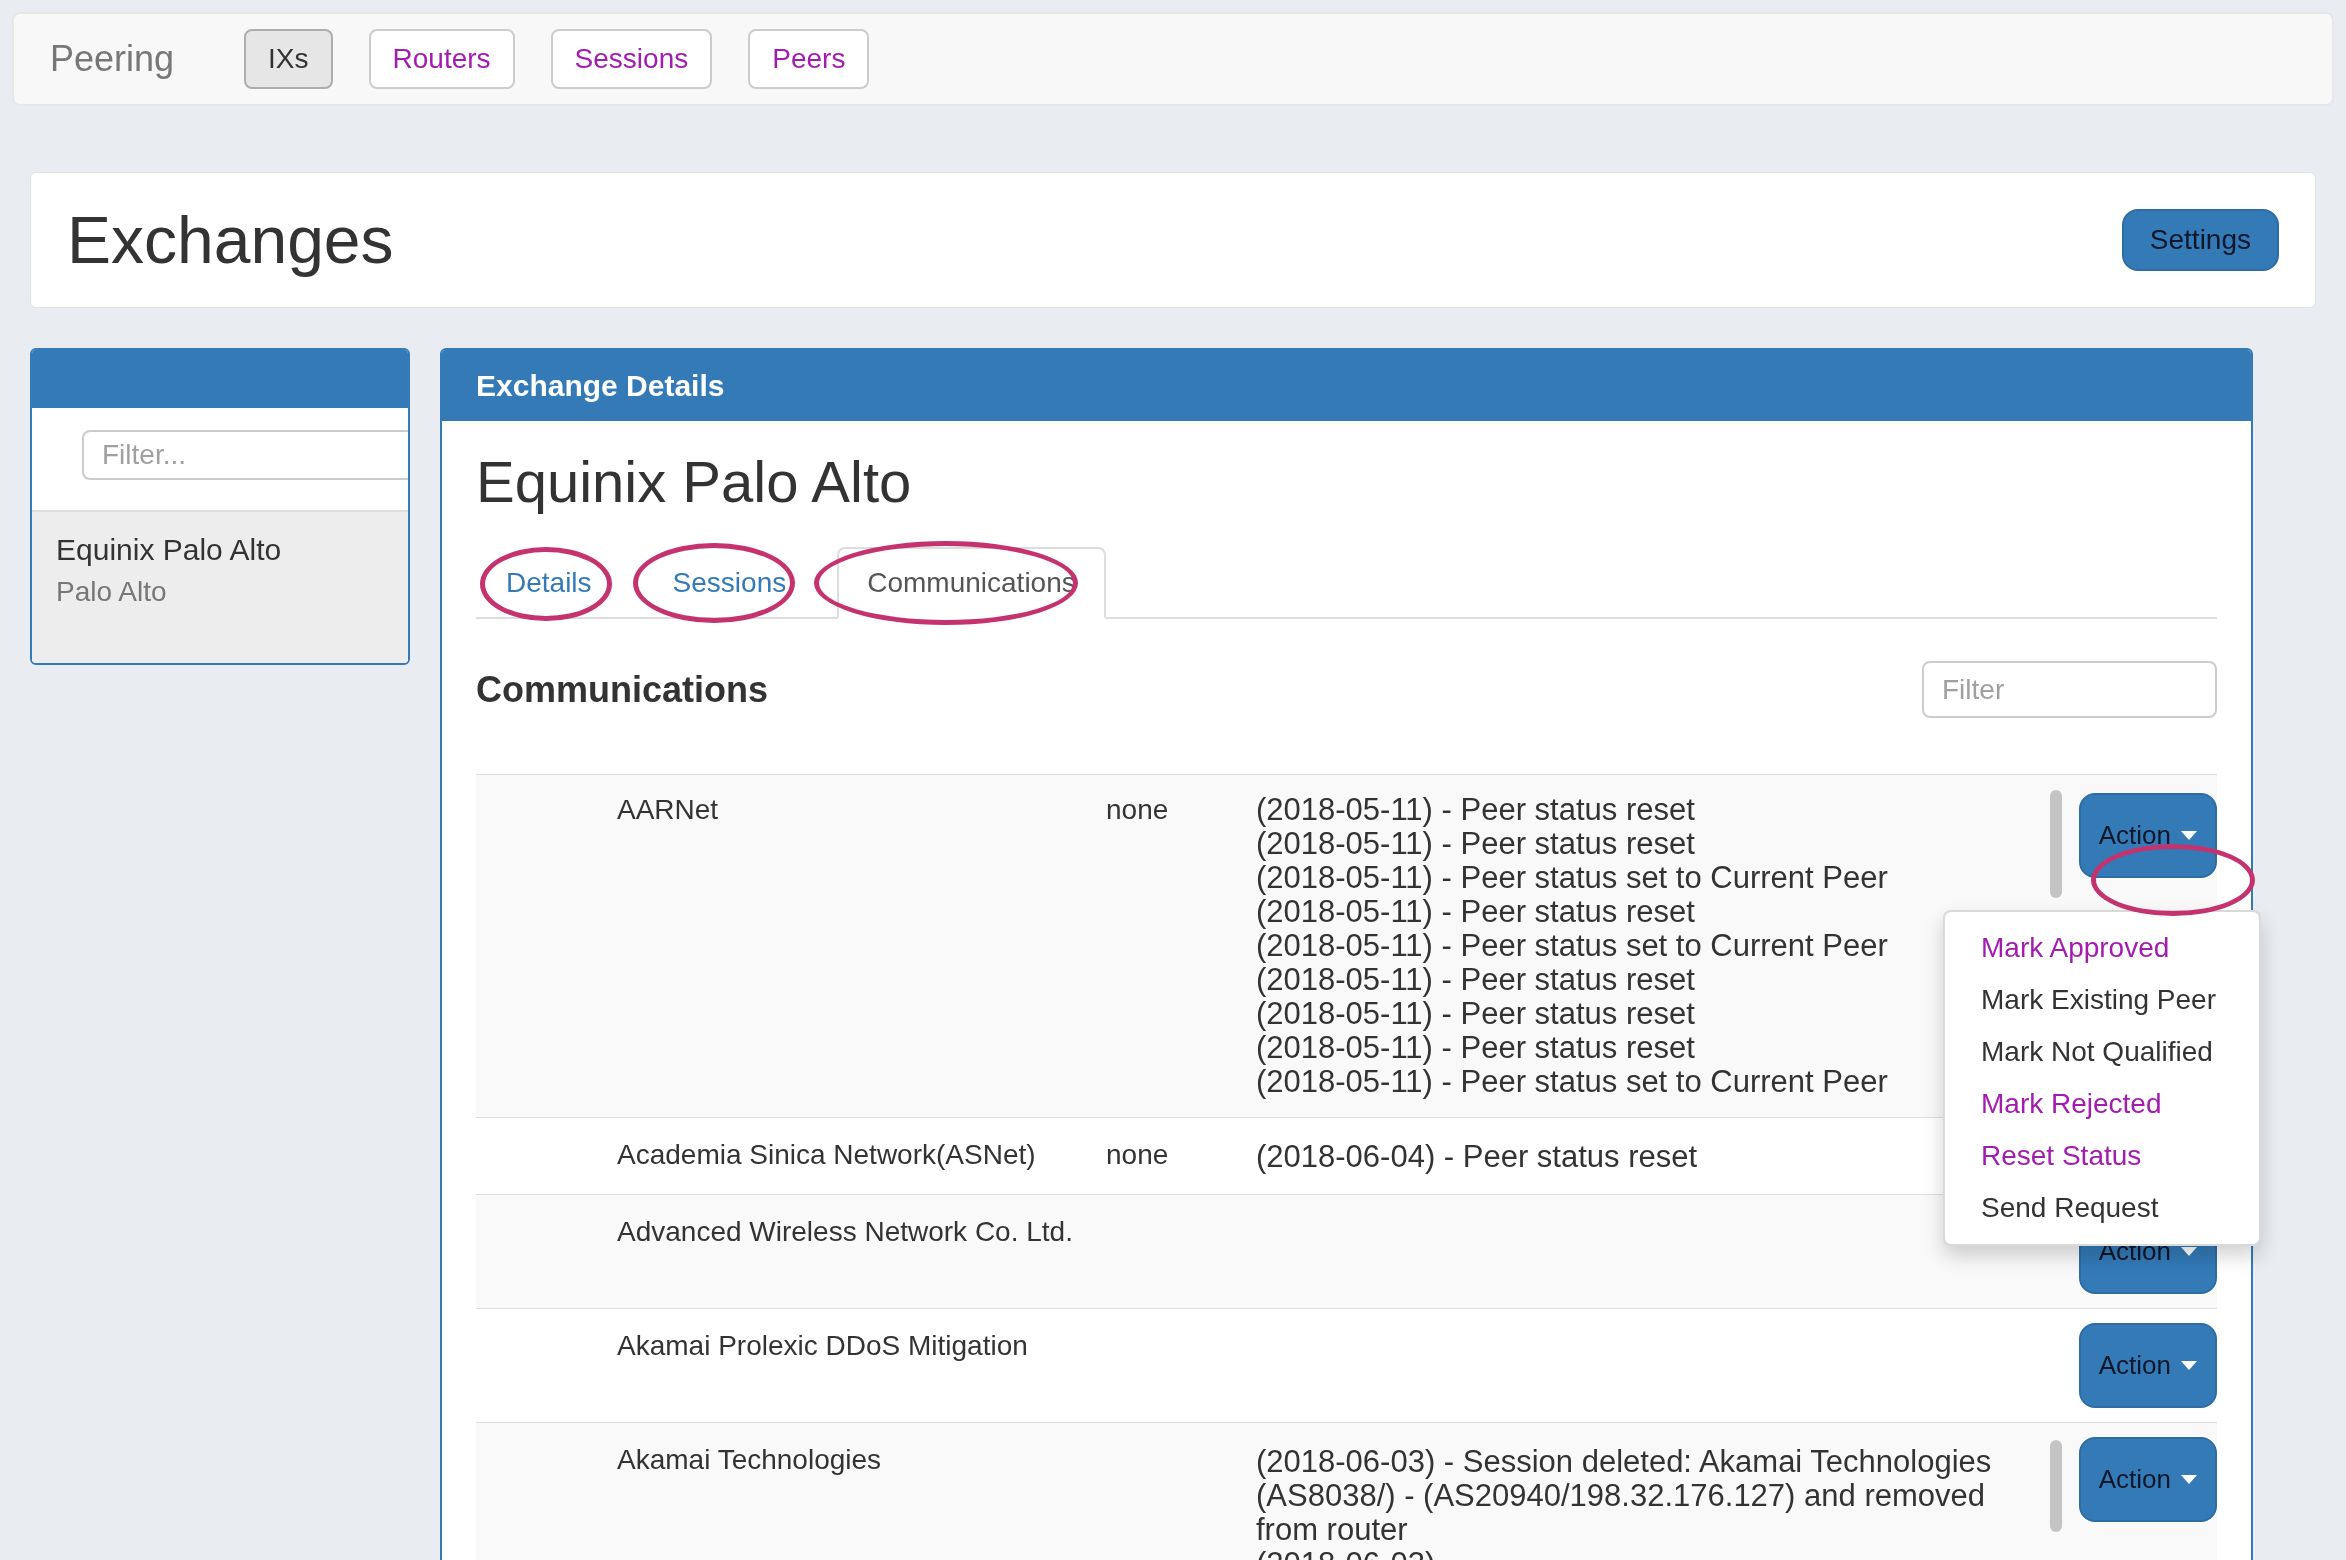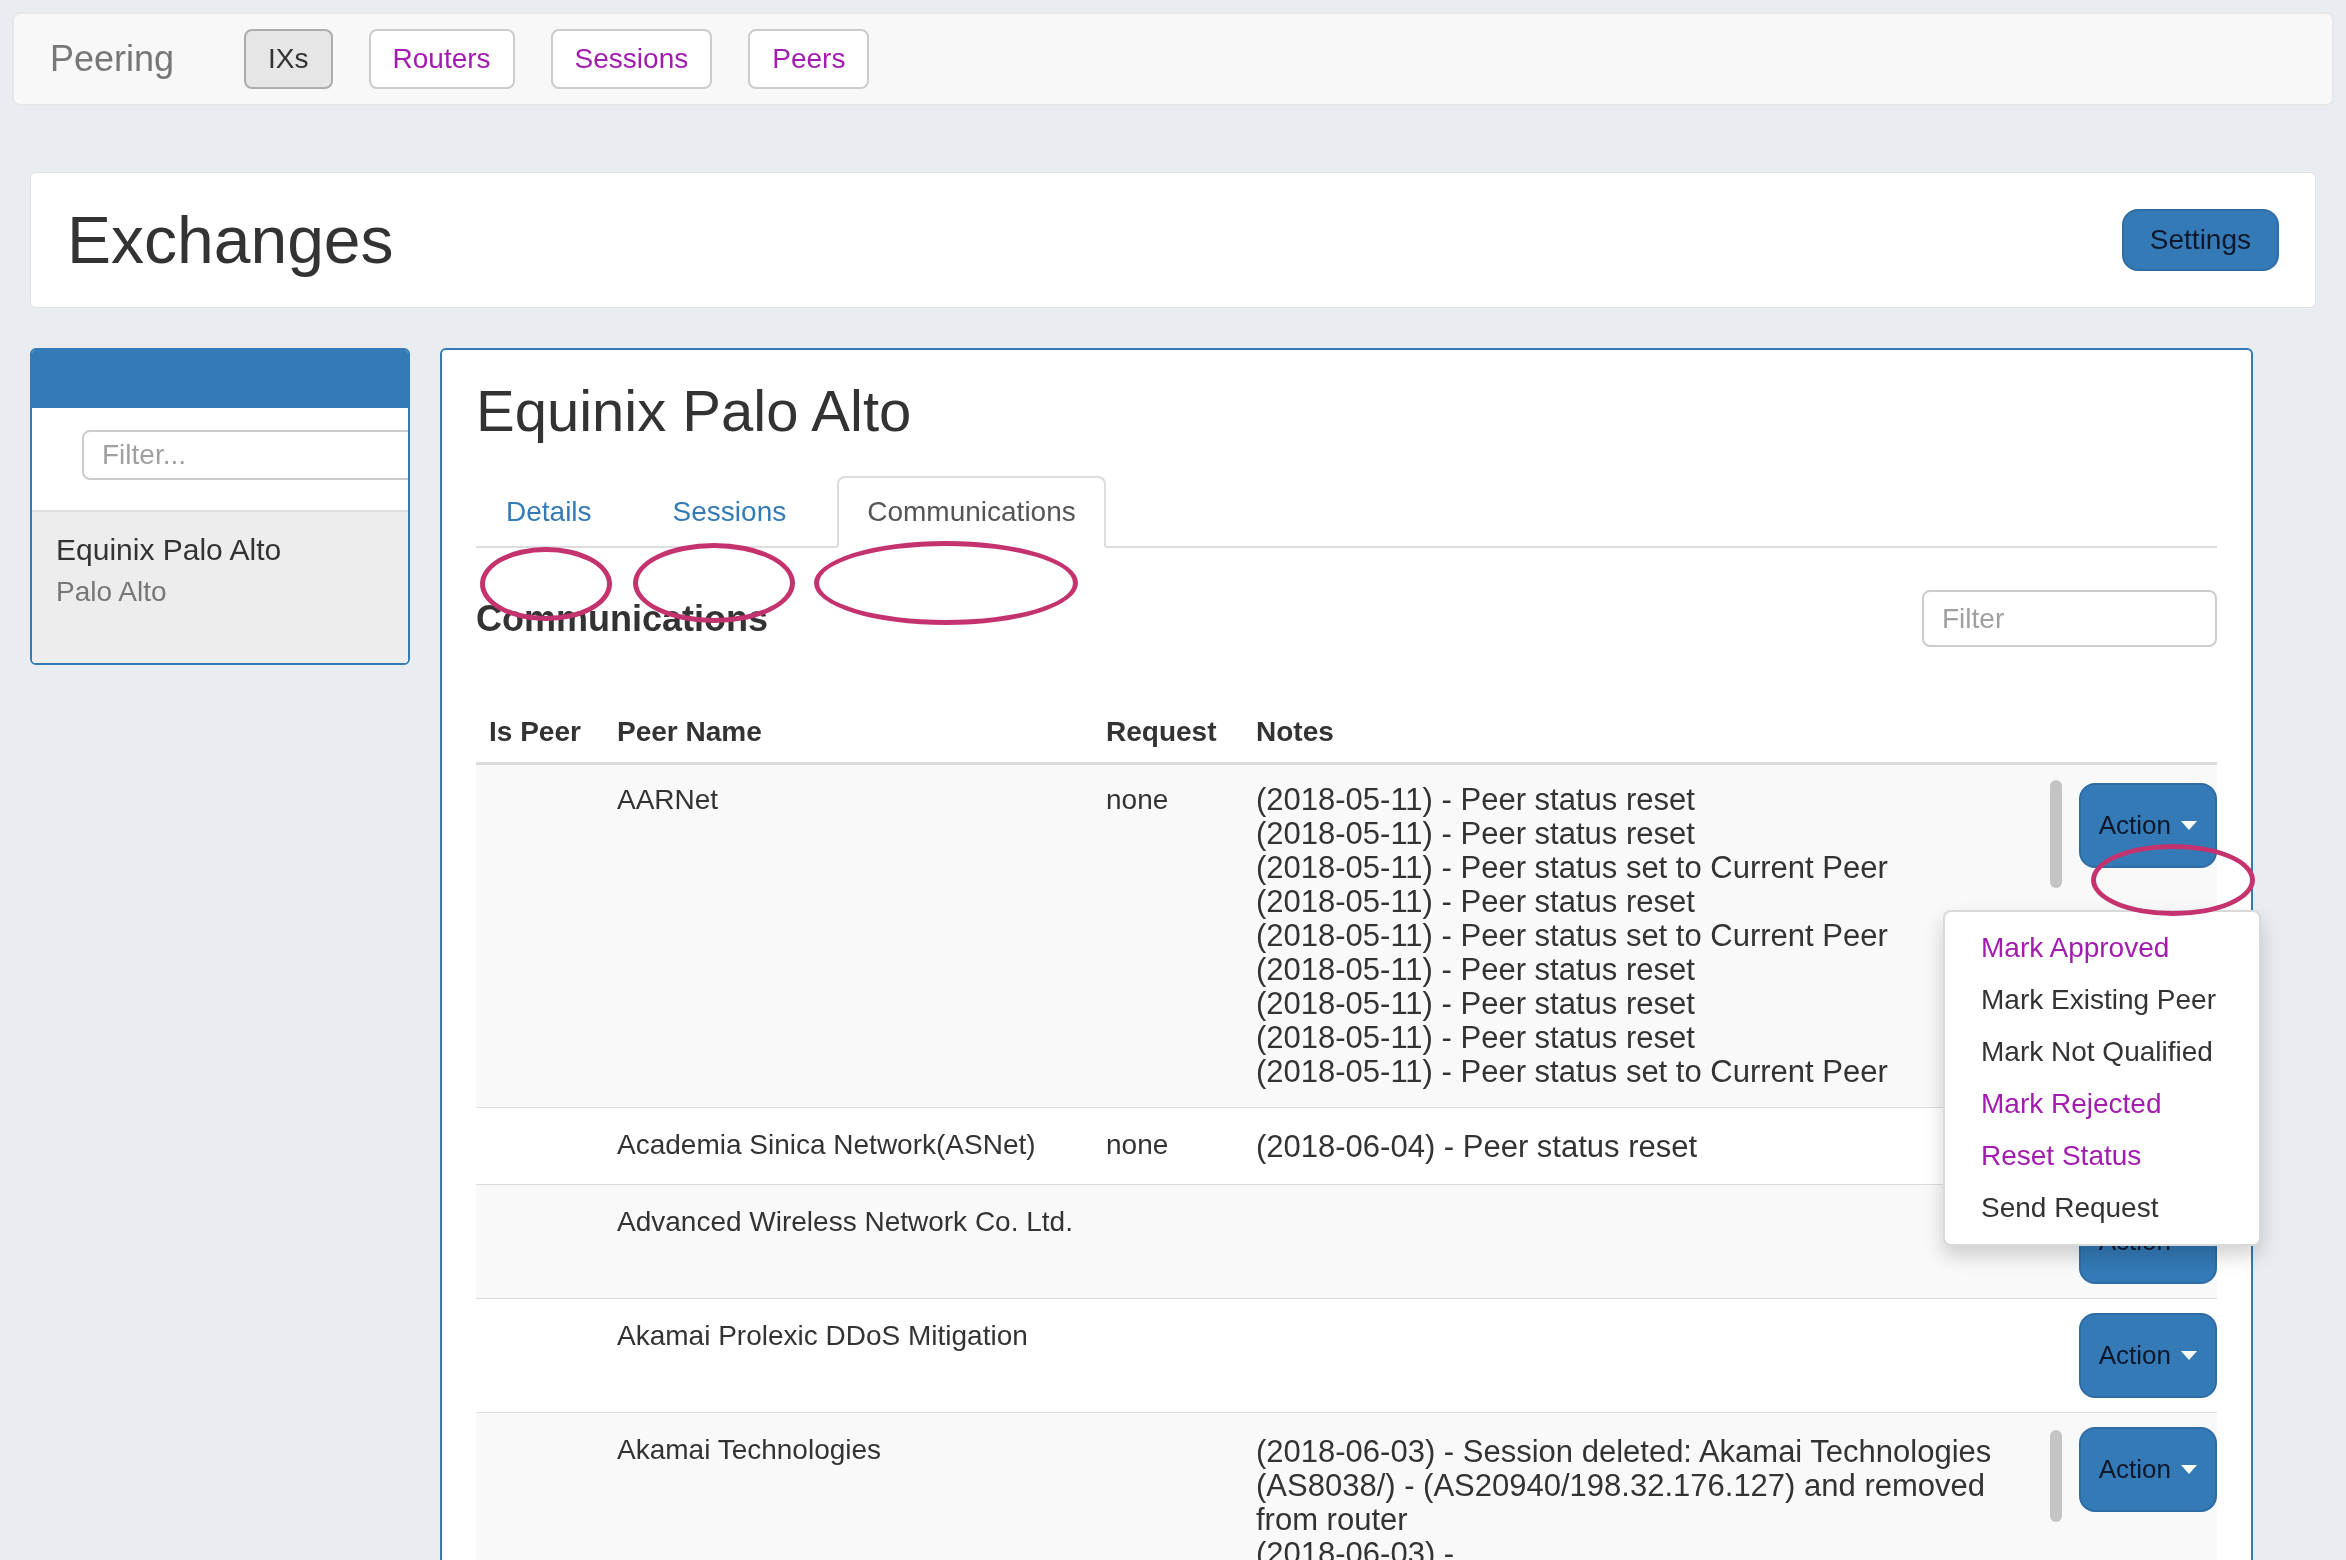--- a/index.html
+++ b/index.html
@@ -155,44 +155,38 @@
   <div class="sidebar-filter-wrap">
     <input class="text-input" type="text" placeholder="Filter..." style="">
   </div>
   <div class="sidebar-item">
     <div class="sidebar-item-name">Equinix Palo Alto</div>
     <div class="sidebar-item-city">Palo Alto</div>
   </div>
 </aside>
 
 <section class="main-panel">
+  <div class="main-head">Exchange Details</div>
   <div class="main-body">
 
     <h2 class="detail-title">Equinix Palo Alto</h2>
 
     <div class="tabs">
       <div class="tab">Details</div>
       <div class="tab">Sessions</div>
       <div class="tab active">Communications</div>
     </div>
 
     <div class="section-row">
       <div class="section-title">Communications</div>
       <input class="text-input table-filter" type="text" placeholder="Filter" style="">
     </div>
 
     <div class="comm-table">
 
-      <div class="t-row t-head">
-        <div>Is Peer</div>
-        <div>Peer Name</div>
-        <div>Request</div>
-        <div>Notes</div>
-        <div></div>
-      </div>
 
       <div class="t-row t-body striped row-tall">
         <div class="cell"></div>
         <div class="cell">AARNet</div>
         <div class="cell">none</div>
         <div class="cell notes">
           <div>(2018-05-11) - Peer status reset</div>
           <div>(2018-05-11) - Peer status reset</div>
           <div>(2018-05-11) - Peer status set to Current Peer</div>
           <div>(2018-05-11) - Peer status reset</div>

